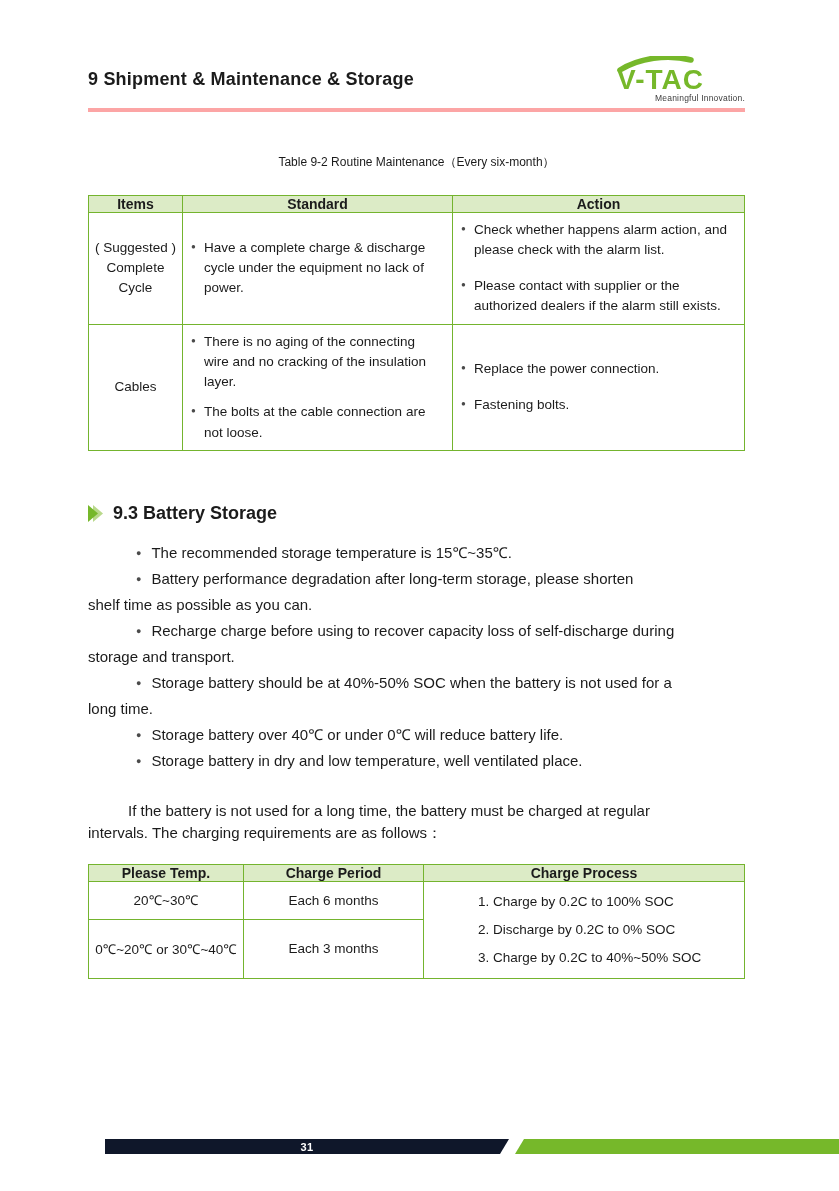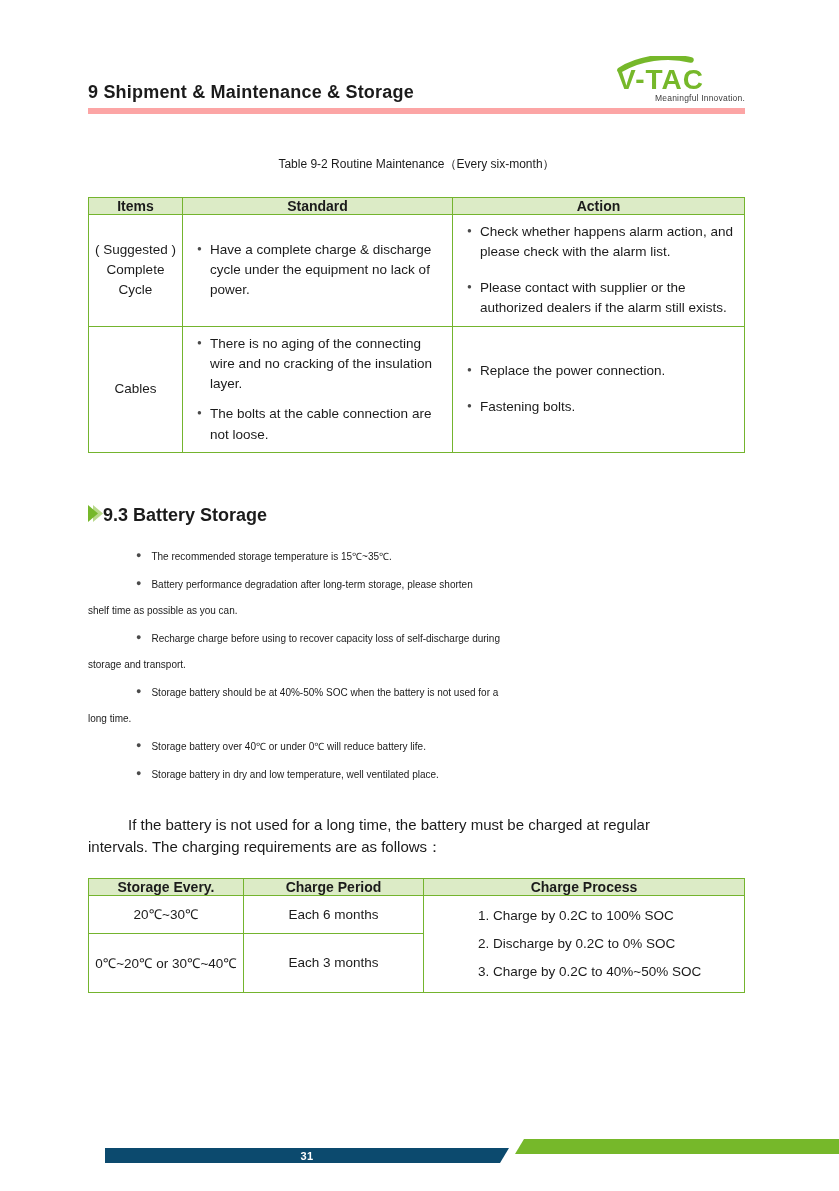--- a/index.html
+++ b/index.html
@@ -13,22 +13,22 @@
     padding: 56px 94px 0 88px;
     font-family: "Liberation Sans", sans-serif;
     color: #1b1b1b;
     overflow: hidden;
   }
 
   
   .header {
     display: flex;
     justify-content: space-between;
-    align-items: flex-end;
-    border-bottom: 6px solid #fca5a5;
+    align-items: center;
+    border-bottom: 4px solid #fca5a5;
     padding-bottom: 5px;
   }
   .page-title {
     margin: 0;
     font-size: 18px;
     font-weight: bold;
     letter-spacing: 0.2px;
   }
   .logo-block { text-align: right; line-height: 1; }
   .logo-svg { display: block; margin-left: auto; }
@@ -70,55 +70,56 @@
   .t1 .row-2 { height: 125px; }
   .item-cell {
     text-align: center;
     white-space: pre-line;
     font-size: 13.5px;
     padding: 4px 2px;
   }
   .cell-list {
     list-style: none;
     margin: 0;
-    padding: 6px 8px 6px 26px;
+    padding: 6px 8px 6px 20px;
   }
   .cell-list li {
     position: relative;
     margin-bottom: 10px;
   }
   .cell-list li:last-child { margin-bottom: 0; }
   .cell-list li::before {
     content: "●";
     position: absolute;
     left: -13px;
     top: 3px;
     font-size: 8px;
     color: #4a4a4a;
   }
   .cell-list.gap-lg li { margin-bottom: 16px; }
   .cell-list.gap-lg li:last-child { margin-bottom: 0; }
 
   
   .section-heading {
     display: flex;
-    gap: 0;
+    align-items: center;
+    gap: 10px;
     margin-top: 52px;
   }
   .section-title {
     margin: 0;
     font-size: 18px;
     font-weight: bold;
   }
   .marker-icon { flex: 0 0 auto; display: block; }
 
   .bullets { margin-top: 16px; }
   .bullet-p {
     margin: 0;
-    font-size: 10px;
+    font-size: 15px;
     line-height: 26px;
     text-indent: 48px;
     white-space: pre-line;
   }
   .bullet-p .btxt::before {
     content: "●";
     font-size: 9px;
     color: #4a4a4a;
     margin-right: 10px;
     vertical-align: 2px;
@@ -151,24 +152,24 @@
   .footer {
     position: absolute;
     left: 105px;
     right: 0;
     top: 1139px;
     height: 15px;
   }
   .bar-gray {
     position: absolute;
     left: 0;
-    top: 9px;
+    top: 0;
     width: 404px;
     height: 100%;
-    background: #0c4a6e;
+    background: #0f172a;
     clip-path: polygon(0 0, 100% 0, calc(100% - 9px) 100%, 0 100%);
     display: flex;
     align-items: center;
     justify-content: center;
   }
   .page-number {
     color: #ffffff;
     font-size: 11px;
     font-weight: bold;
     letter-spacing: 0.5px;
@@ -274,21 +275,21 @@
 
 
   <table class="green-table t2">
     <colgroup>
       <col style="width:155px">
       <col style="width:180px">
       <col>
     </colgroup>
     <thead>
       <tr>
-        <th>Storage Every.</th>
+        <th>Please Temp.</th>
         <th>Charge Period</th>
         <th>Charge Process</th>
       </tr>
     </thead>
     <tbody>
       <tr class="row-a">
         <td>20℃~30℃</td>
         <td>Each 6 months</td>
         <td class="process-cell" rowspan="2">
           <div class="step">1. Charge by 0.2C to 100% SOC</div>

